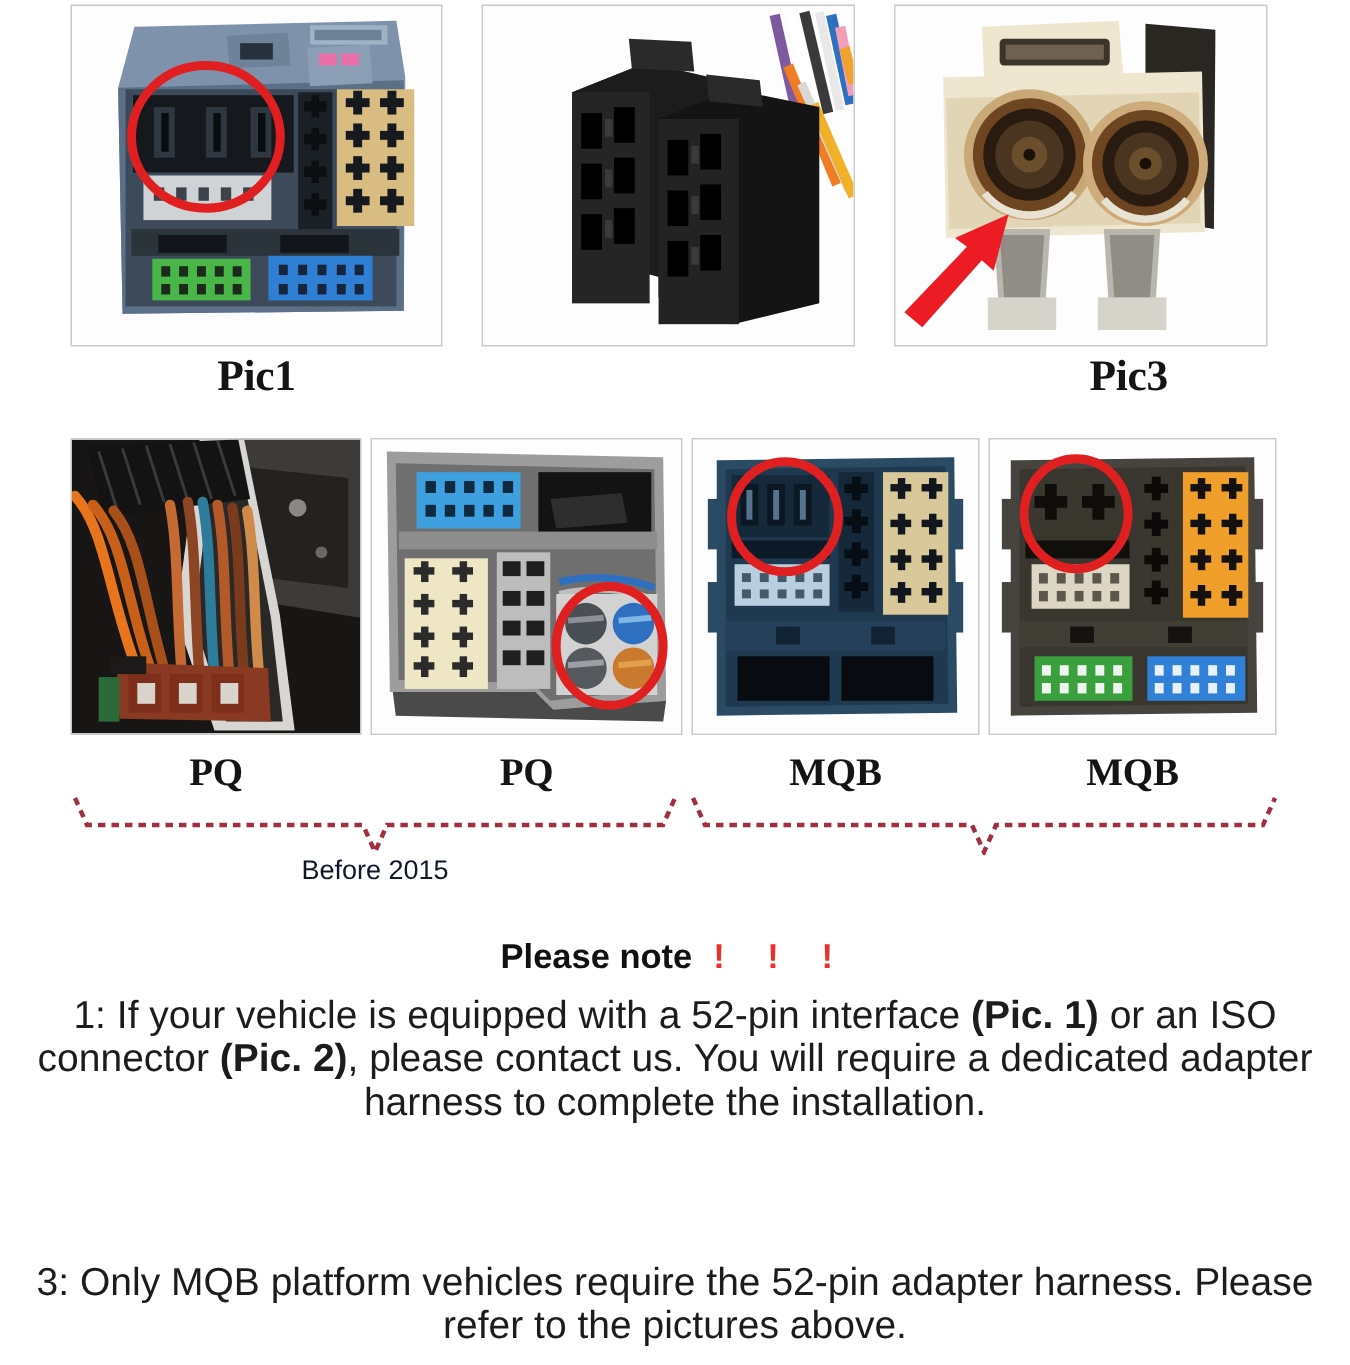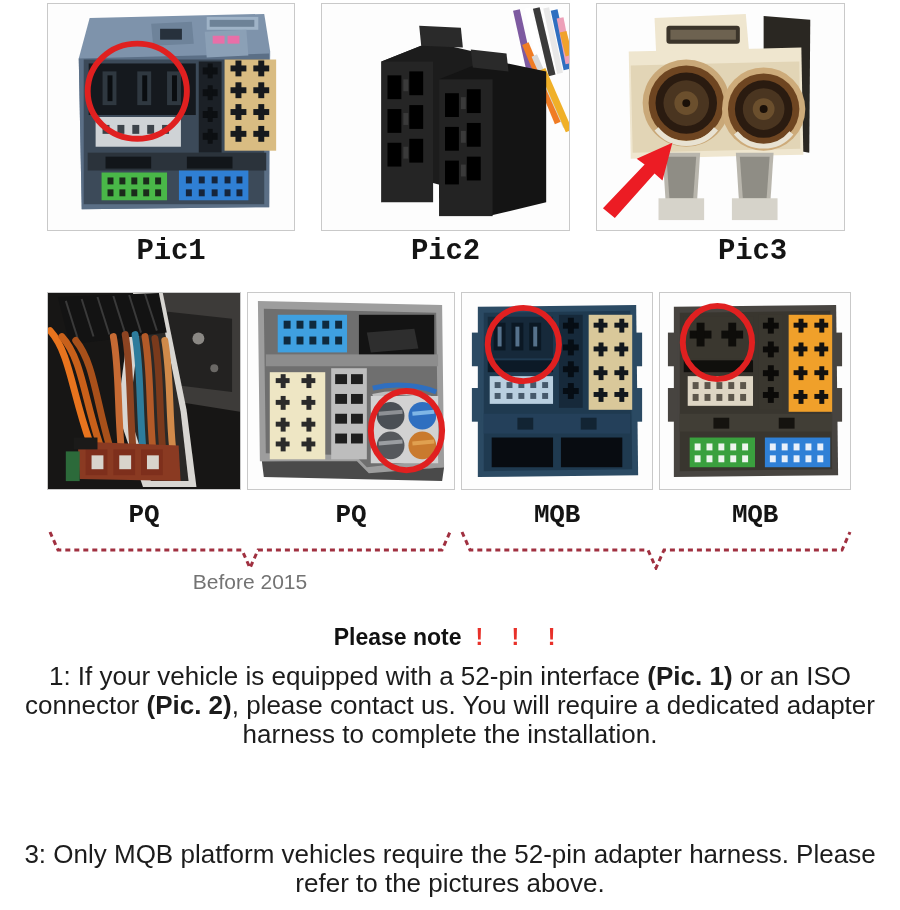--- a/index.html
+++ b/index.html
@@ -19,35 +19,35 @@
     background: #ffffff;
     overflow: hidden;
   }
   .panel svg { display: block; width: 100%; height: 100%; }
 
   .caption {
     position: absolute;
     text-align: center;
     font-weight: bold;
     color: #141414;
-    font-family: Liberation Mono, monospace;
+    font-family: Liberation Serif, serif;
     letter-spacing: -0.2px;
     white-space: nowrap;
   }
   .cap-top { font-size: 29px; }
   .cap-mid { font-size: 26px; }
 
   
   .brace { position: absolute; }
   .brace svg { display: block; }
   .brace-label {
     position: absolute;
     text-align: center;
-    font-size: 21px;
-    color: #737373;
+    font-size: 18px;
+    color: #0f172a;
     font-family: "Liberation Sans", sans-serif;
     white-space: nowrap;
   }
 
   
   .note-heading {
     position: absolute;
     left: 0; width: 900px;
     text-align: center;
     font-size: 23px;
@@ -228,21 +228,20 @@
           <rect x="146" y="154" width="14" height="24"></rect>
       </g>
       <g fill="#3a3a3a">
         <rect x="140" y="94" width="5" height="12"></rect>
           <rect x="140" y="128" width="5" height="12"></rect>
         <rect x="140" y="162" width="5" height="12"></rect>
       </g>
       <path d="M150 46 L186 50 L188 68 L152 64 Z" fill="#2a2a2a"></path>
     </svg>
   </div>
-  <div class="caption cap-top" style="left:321px; top:235px; width:249px;">Pic2</div>
 
   <div class="panel" style="left:596px; top:3px; width:249px; height:228px;">
     <svg viewBox="0 0 249 228" preserveAspectRatio="none">
       <rect x="0" y="0" width="249" height="228" fill="#fdfdfd"></rect>
 
       <path d="M168 12 L215 16 L214 150 L168 142 Z" fill="#2a2722"></path>
 
       <path d="M58 14 L150 10 L154 56 L60 58 Z" fill="#efe6cf"></path>
       <rect x="70" y="22" width="74" height="18" rx="3" fill="#3b342a"></rect>
       <rect x="74" y="26" width="66" height="10" fill="#6d6250"></rect>

